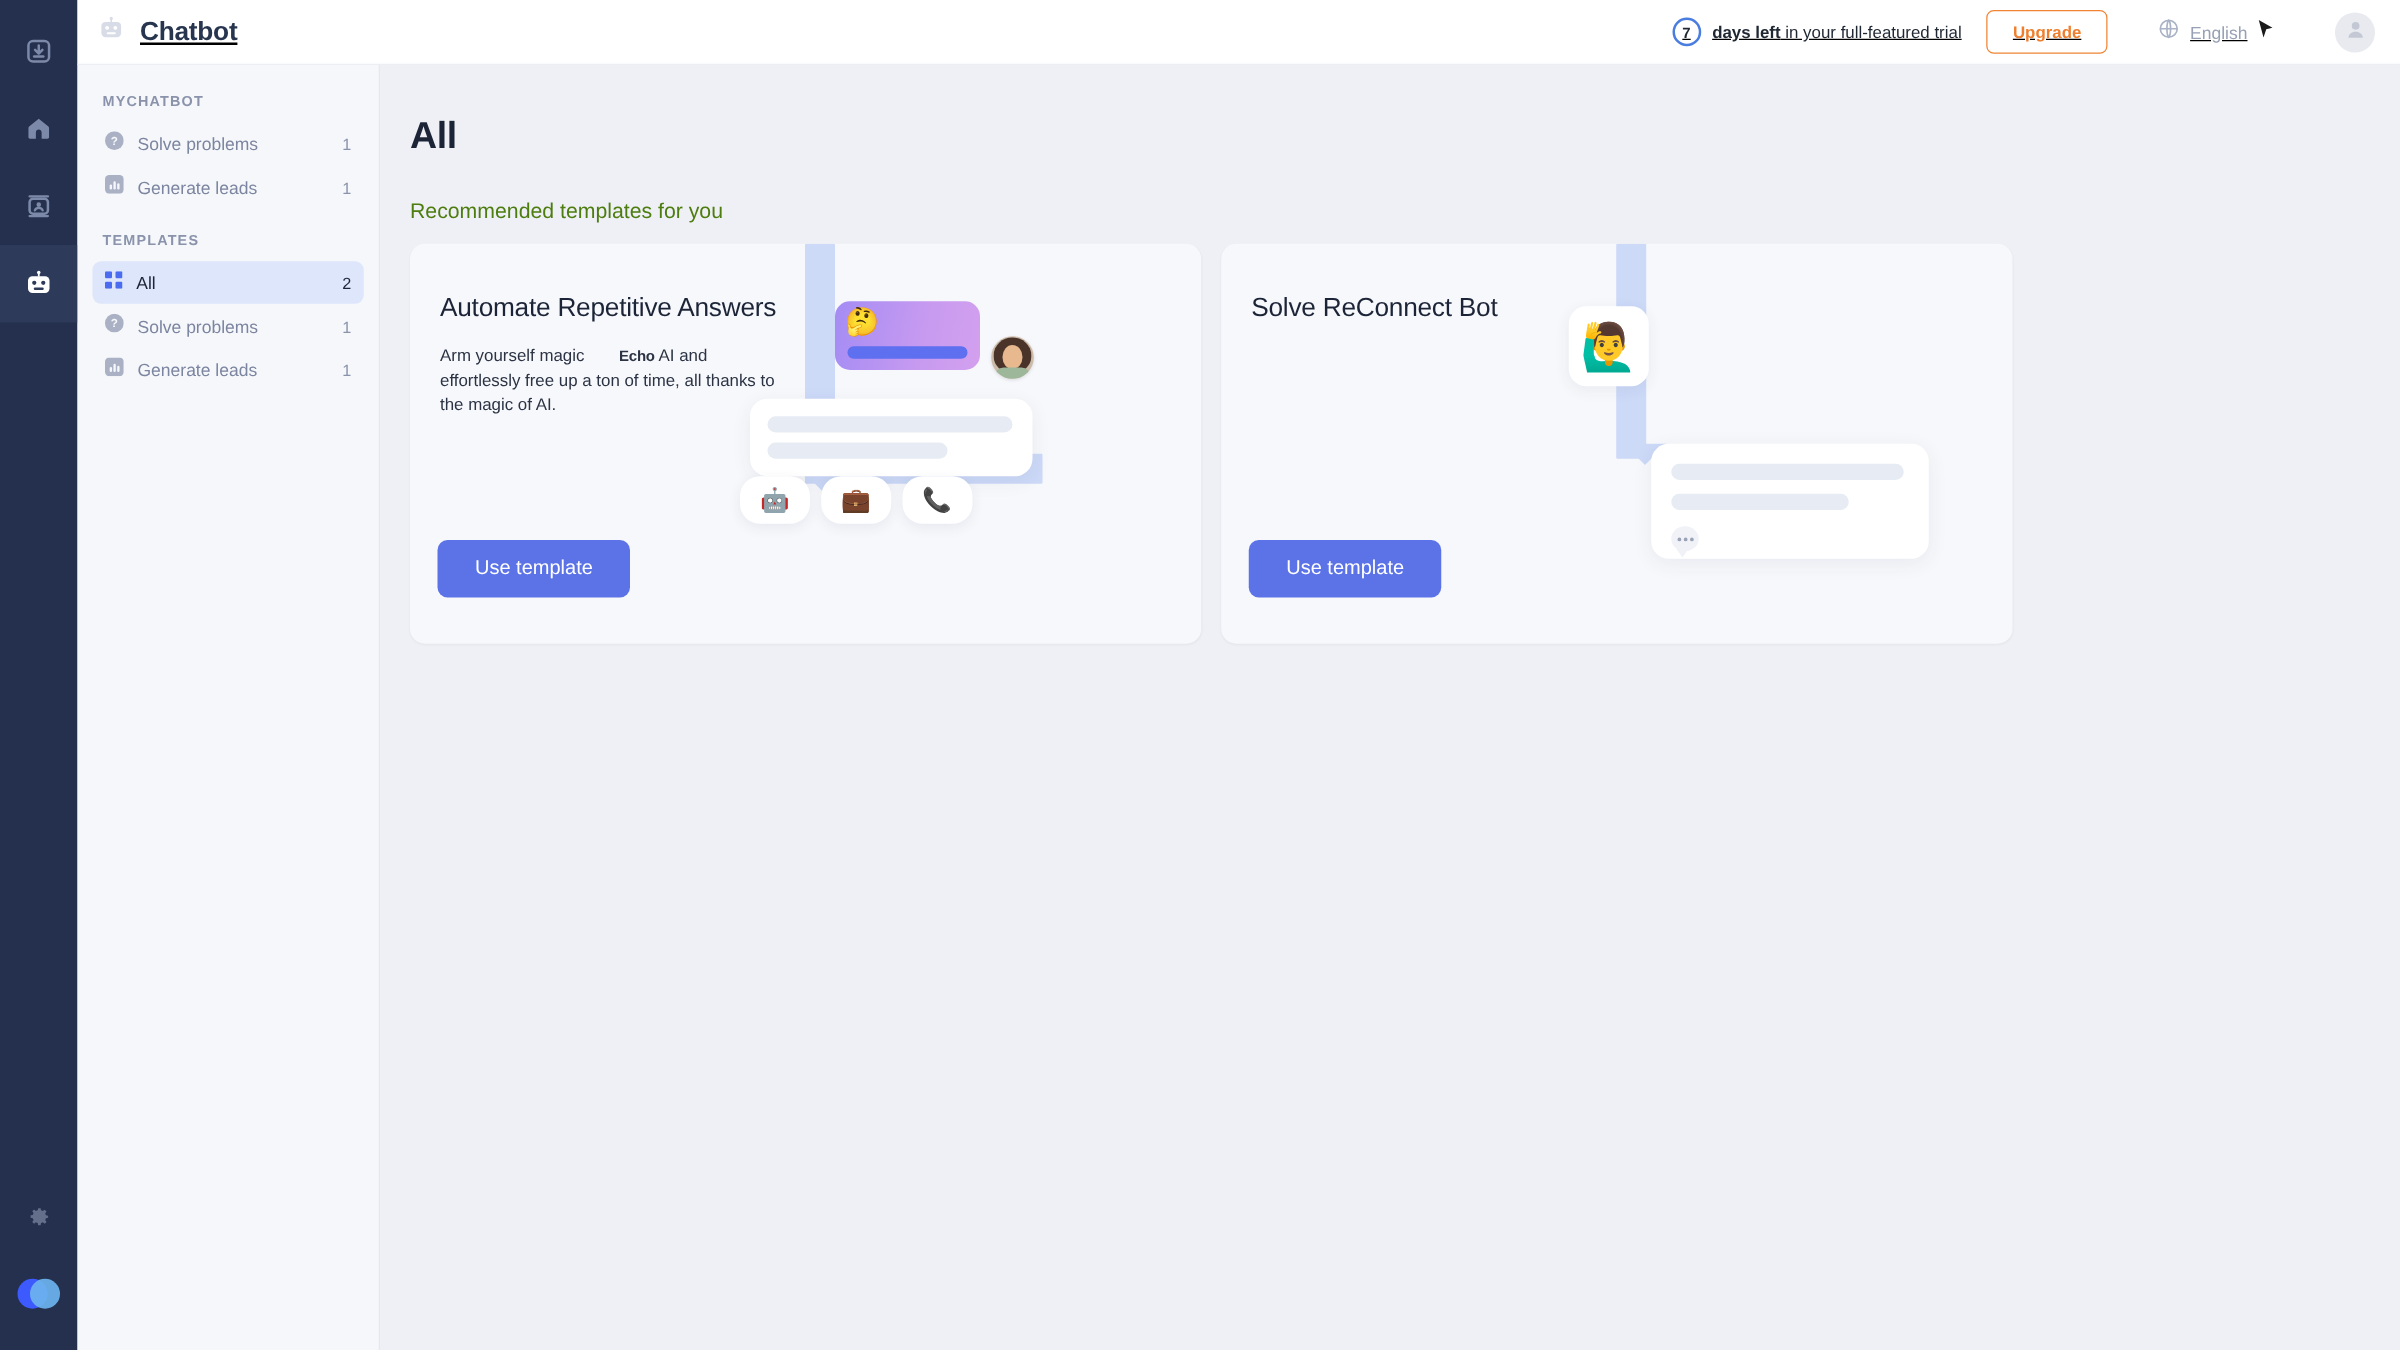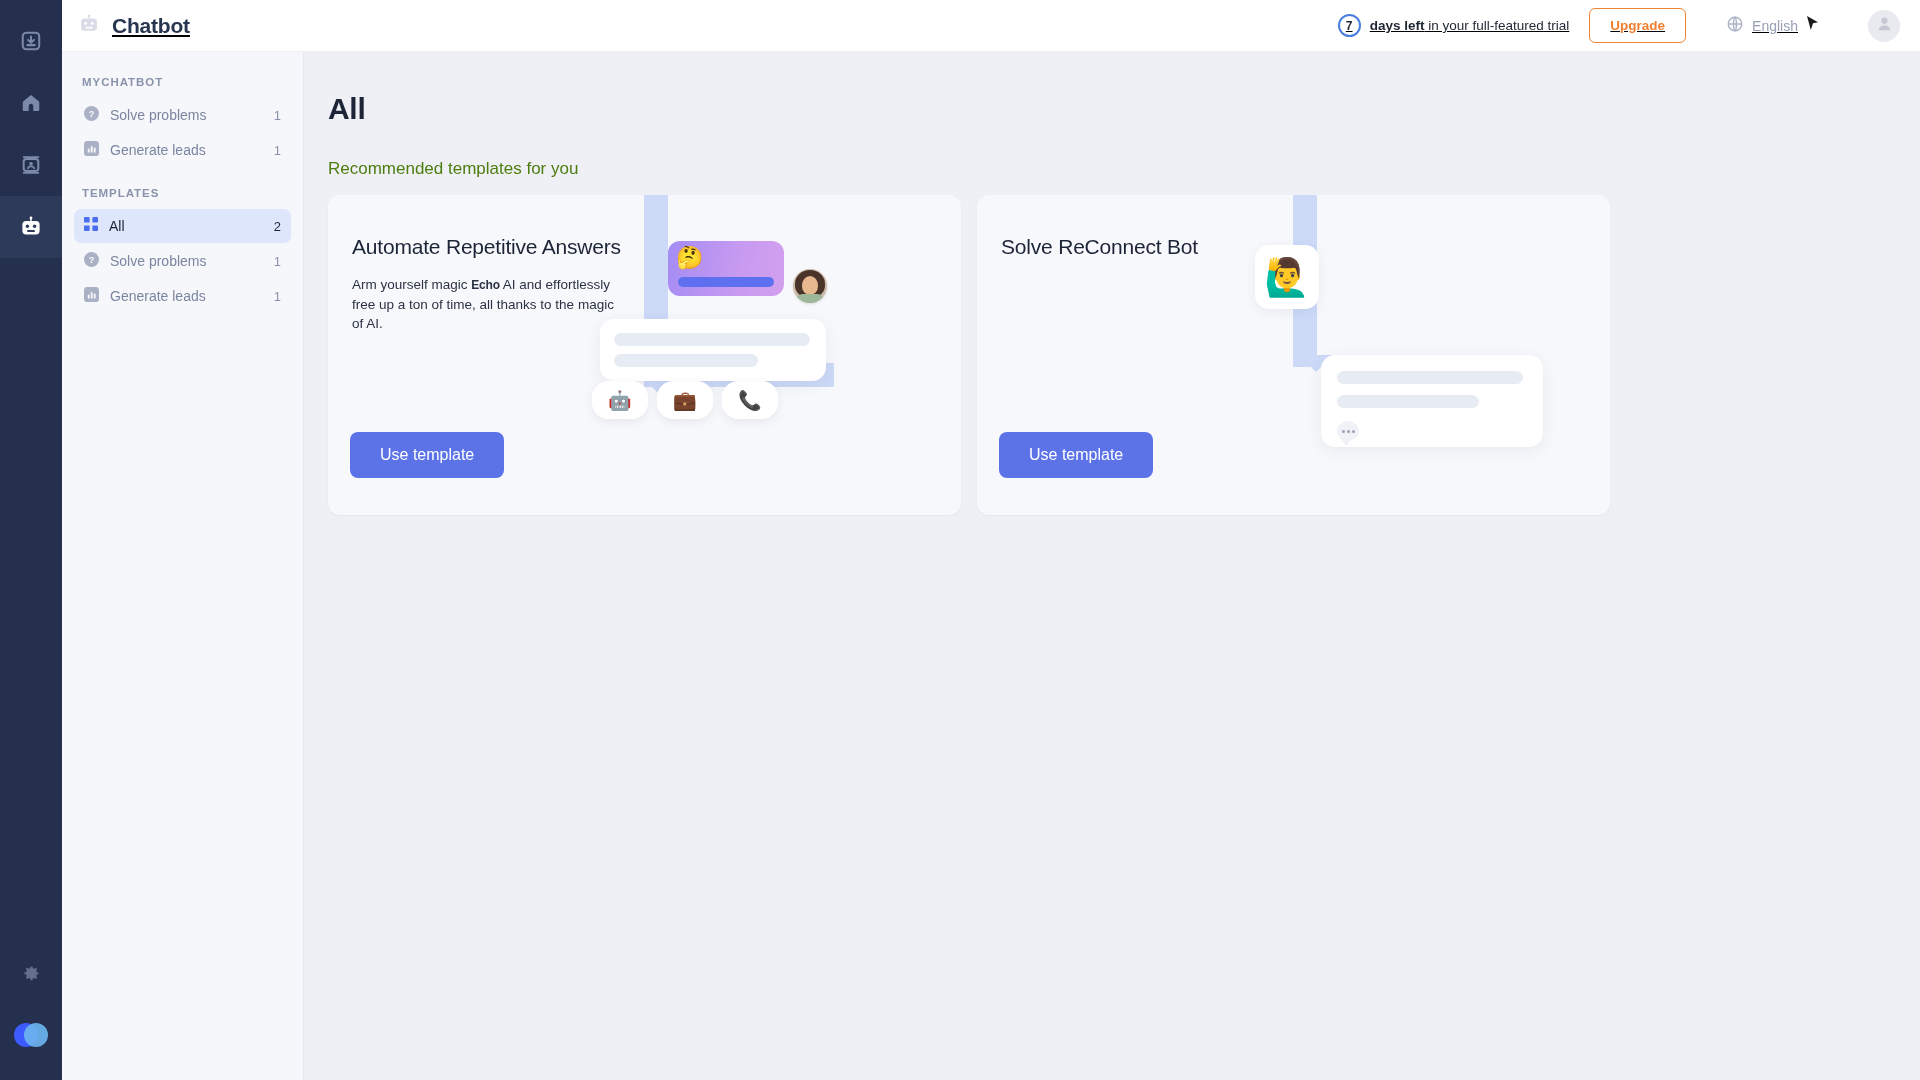--- a/index.html
+++ b/index.html
@@ -109,21 +109,21 @@
     box-shadow: 0 1px 2px rgba(30,40,70,.05);
   }
   .card-text { position: absolute; left: 24px; top: 40px; width: 270px; z-index: 5; }
   .card-title {
     font-size: 21px; font-weight: normal; color: #1c2437;
     line-height: 1.15; letter-spacing: -0.2px;
   }
   .card-desc {
     margin-top: 16px; font-size: 13.5px; color: #2b3344; line-height: 1.45;
   }
-  .card-desc .echo { font-weight: bold; font-size: 12px; letter-spacing: -0.2px; }
+  .card-desc .echo { font-weight: bold; font-size: 12px; letter-spacing: -0.2px; margin-left: 24px; }
   .use-btn {
     position: absolute; left: 22px; bottom: 37px; z-index: 5;
     background: #5c73e8; color: #fff; border: 0; border-radius: 8px;
     font-size: 16px; padding: 14px 30px; cursor: pointer; font-family: inherit;
   }
 
   
   .illus { position: absolute; inset: 0; }
   .bar-v {
     position: absolute; background: #ccd9f7; border-radius: 1px;

